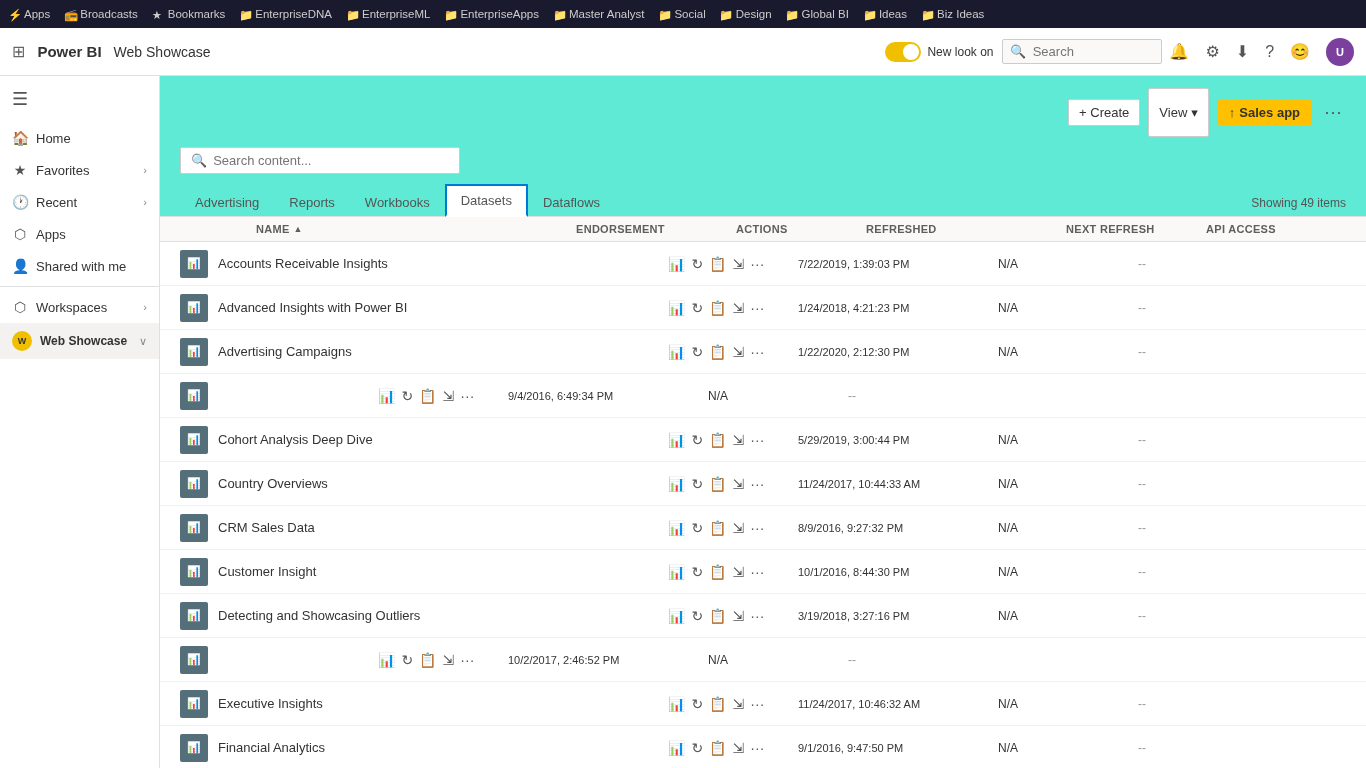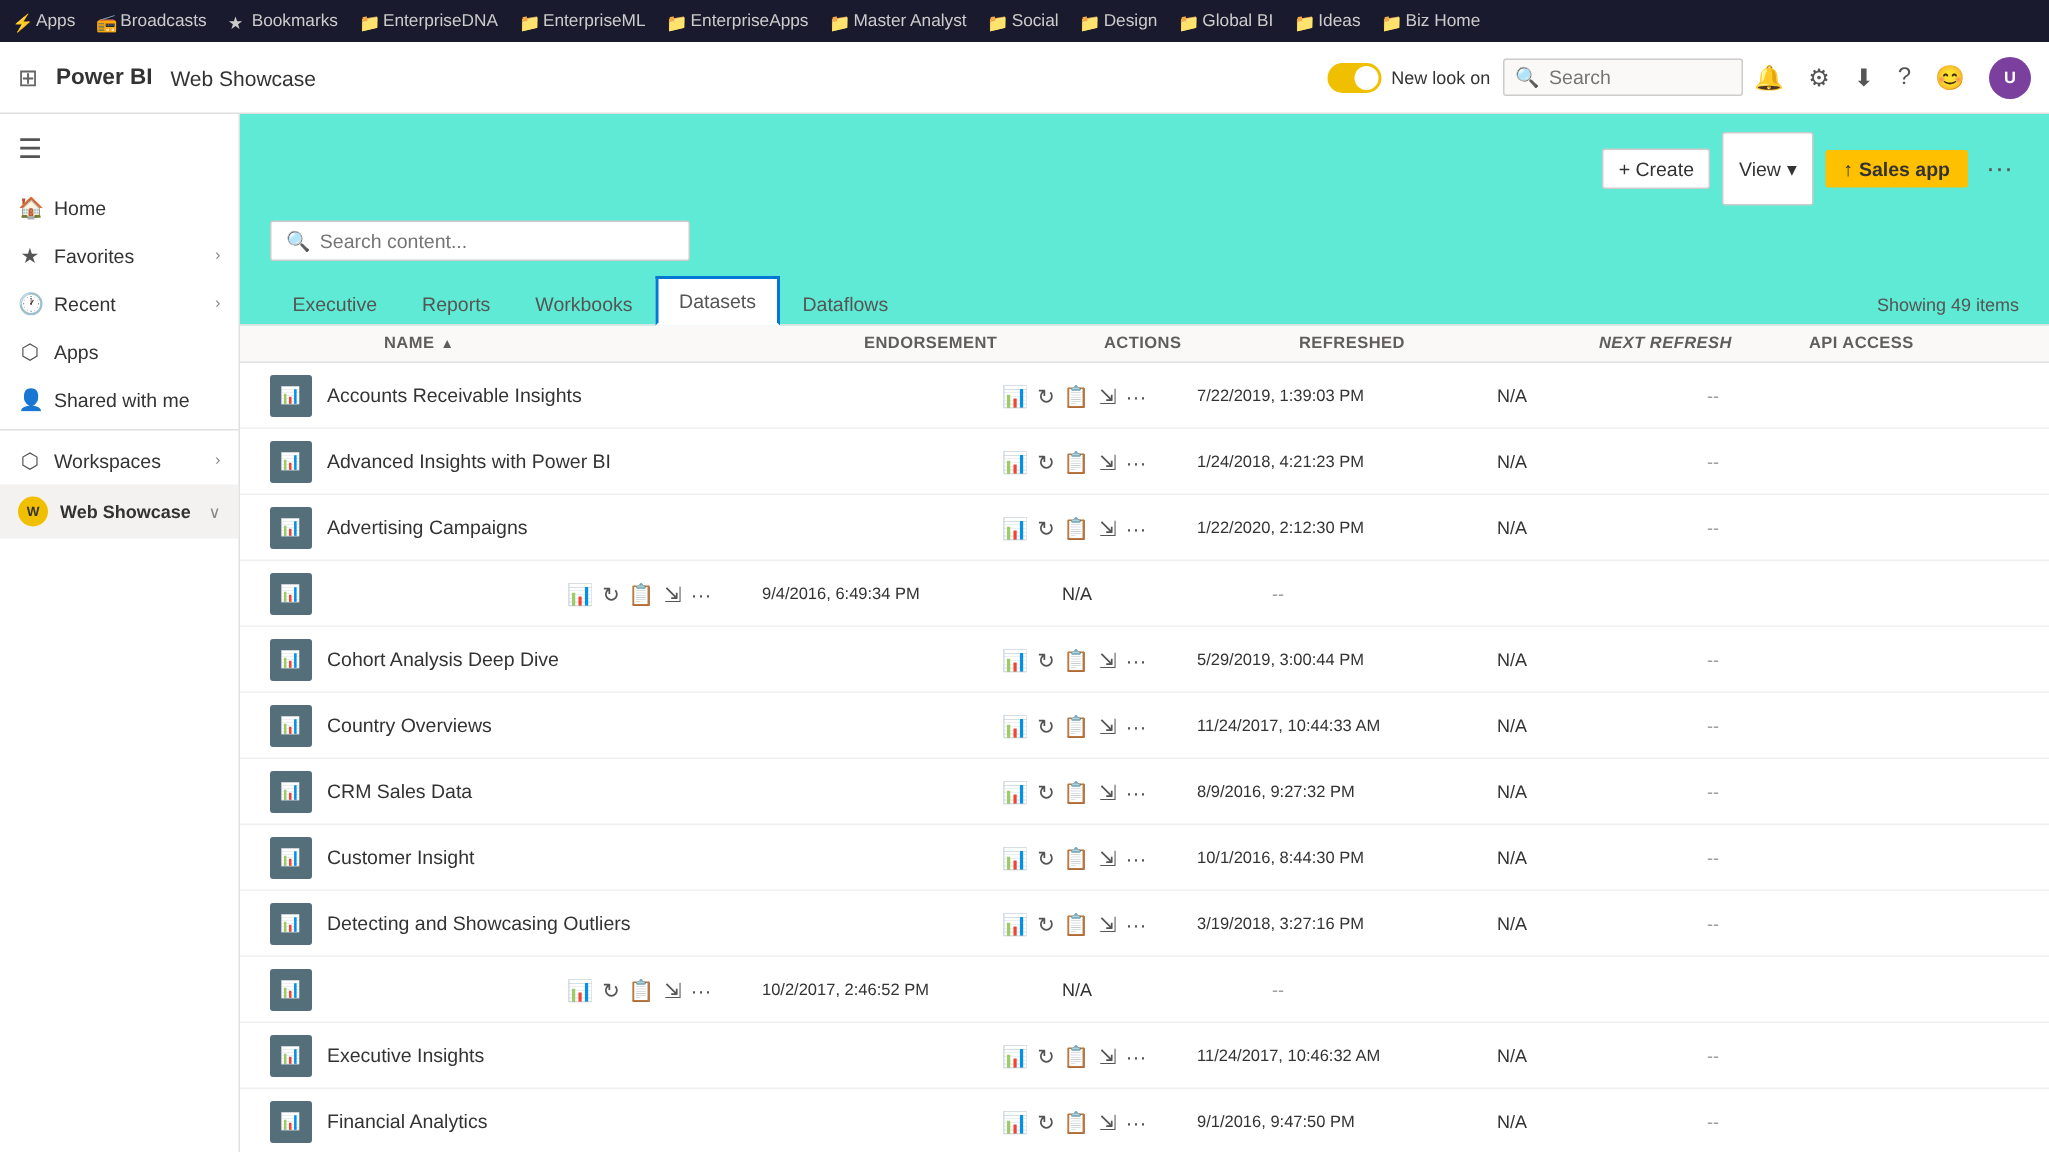--- a/index.html
+++ b/index.html
@@ -113,21 +113,21 @@
 
     
     .tabs { display: flex; gap: 0; padding: 10px 20px 0; border-bottom: 1px solid #e0e0e0; align-items: flex-end; }
     .tab { padding: 7px 14px; cursor: pointer; font-size: 13px; color: #555; border: 1px solid transparent; border-bottom: none; margin-bottom: -1px; }
     .showing-count { font-size: 12px; color: #555; margin-left: auto; padding-right: 0; padding-top: 6px; padding-bottom: 6px; }
     .table-container { flex: 1; overflow-y: auto; }
     .col-name { width: 320px; flex-shrink: 0; }
     .col-endorsement { width: 160px; flex-shrink: 0; }
     .col-actions { width: 130px; flex-shrink: 0; }
     .col-refreshed { width: 200px; flex-shrink: 0; }
-    .col-next-refresh { width: 140px; flex-shrink: 0; font-style: italic; }
+    .col-next-refresh { width: 140px; flex-shrink: 0; }
     .col-api { flex: 1; }
     .col-sort { display: flex; align-items: center; gap: 2px; }
 
     .dataset-row {
       display: flex; align-items: center;
       padding: 0 20px;
       border-bottom: 1px solid #f0f0f0;
       height: 44px;
       background: #fff;
     }
@@ -206,21 +206,21 @@
   <span class="bookmark-item">
     <span class="bm-icon">📁</span>
     <span>Global BI</span>
   </span>
   <span class="bookmark-item">
     <span class="bm-icon">📁</span>
     <span>Ideas</span>
   </span>
   <span class="bookmark-item">
     <span class="bm-icon">📁</span>
-    <span>Biz Home</span>
+    <span>Biz Ideas</span>
   </span>
 </div>
 
 <div class="main-header">
   <span class="grid-icon">⊞</span>
   <span class="power-bi-logo">Power BI</span>
   <span class="workspace-name">Web Showcase</span>
   <div class="header-spacer"></div>
   <div class="toggle-container">
     <div class="toggle-switch">
@@ -304,21 +304,21 @@
 
     <div class="content-search">
       <div class="content-search-box">
         <span style="color:#888; font-size:13px;">🔍</span>
         <input type="text" style="font-size: 13px; border: none; outline: none; width: 100%;" placeholder="Search content...">
       </div>
     </div>
 
     <div class="tabs">
       <div class="tab">
-        <span>Executive</span>
+        <span>Advertising</span>
       </div>
       <div class="tab">
         <span>Reports</span>
       </div>
       <div class="tab">
         <span>Workbooks</span>
       </div>
       <div class="tab active-tab">
         <span>Datasets</span>
       </div>

